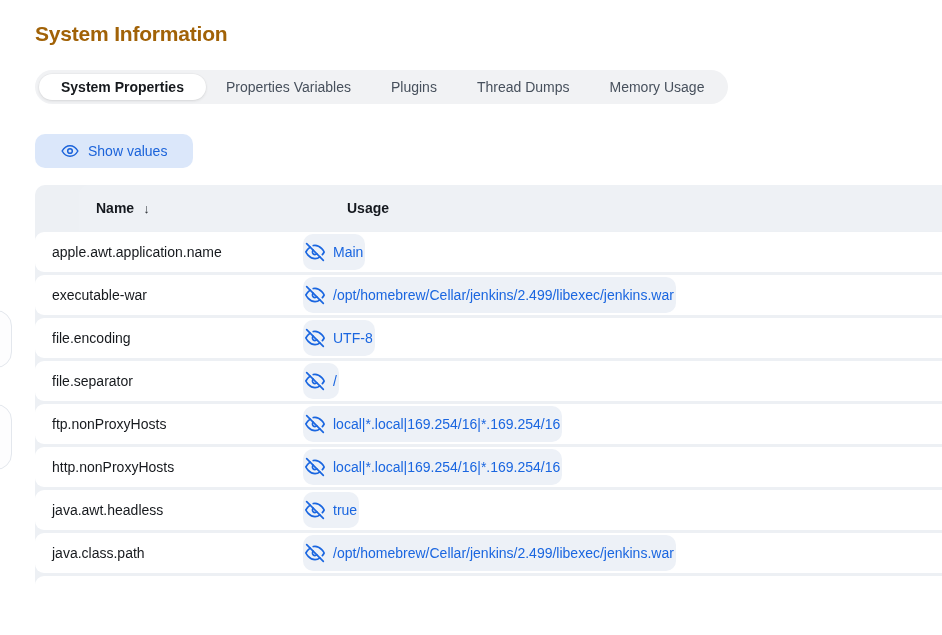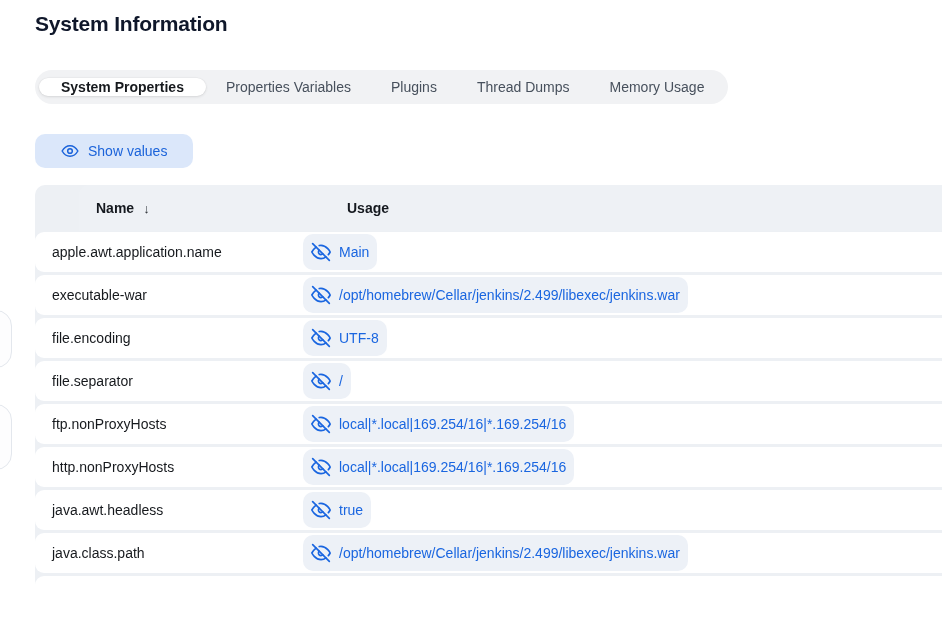--- a/index.html
+++ b/index.html
@@ -8,33 +8,33 @@
     position: relative;
     width: 942px; height: 635px;
     overflow: hidden;
     background: #ffffff;
     font-family: "Liberation Sans", sans-serif;
     color: #16191d;
   }
 
   
   .page-title {
-    position: absolute; left: 35px; top: 10px;
+    position: absolute; left: 35px; top: 20px;
     font-size: 21px; font-weight: 700; letter-spacing: -0.2px;
-    color: #0f172a; line-height: 28px;
+    color: #a16207; line-height: 28px;
   }
 
   
   .tabbar {
     position: absolute; left: 35px; top: 70px;
     height: 34px; display: inline-flex; align-items: center;
     background: #f1f2f4; border-radius: 17px; padding: 4px;
   }
   .tab {
-    height: 18px; border: none; background: transparent;
+    height: 26px; border: none; background: transparent;
     border-radius: 13px; padding: 0 20px;
     font-family: "Liberation Sans", sans-serif;
     font-size: 14px; color: #47505c; cursor: pointer;
     display: inline-flex; align-items: center; white-space: nowrap;
   }
   .tab.active {
     background: #ffffff; color: #16191d; font-weight: 700;
     box-shadow: 0 1px 3px rgba(0,0,0,0.10), 0 0 0 0.5px rgba(0,0,0,0.04);
     padding: 0 22px;
   }
@@ -82,21 +82,21 @@
   .cell-name {
     width: 268px; padding-left: 17px;
     font-size: 14px; color: #16191d; white-space: nowrap;
   }
   .cell-value { flex: 1; display: flex; align-items: center; }
   .trow.partial .cell-value { padding-top: 5px; }
 
   .chip {
     display: inline-flex; align-items: center; gap: 8px;
     background: #edf1f7; border-radius: 10px;
-    height: 36px; padding: 0 8px;
+    height: 36px; padding: 0 2px;
     font-size: 14px; color: #1a66e0; cursor: pointer;
     white-space: nowrap;
   }
   .chip svg { flex: 0 0 auto; }
 
   
   .clipped-panel {
     position: absolute; left: -26px; width: 38px;
     border: 1.5px solid #e3e7ed; border-radius: 16px;
     background: #fdfdfe;

